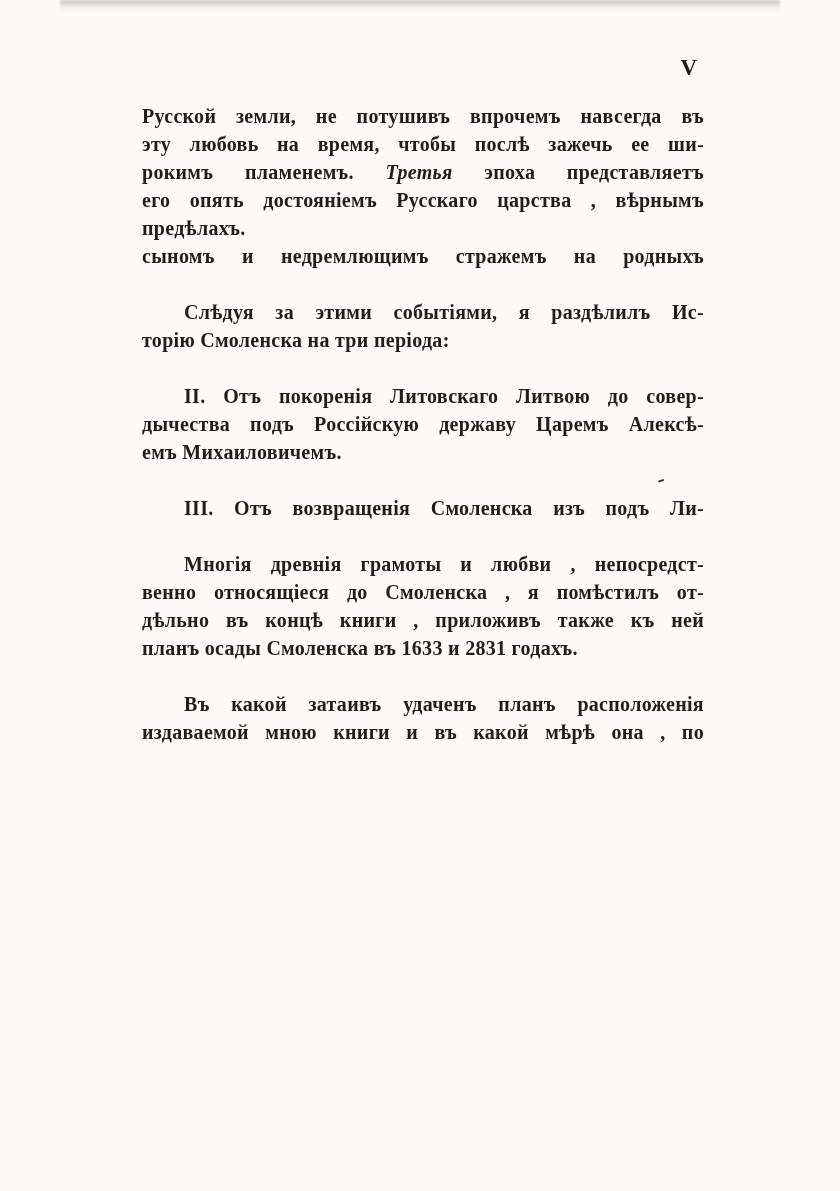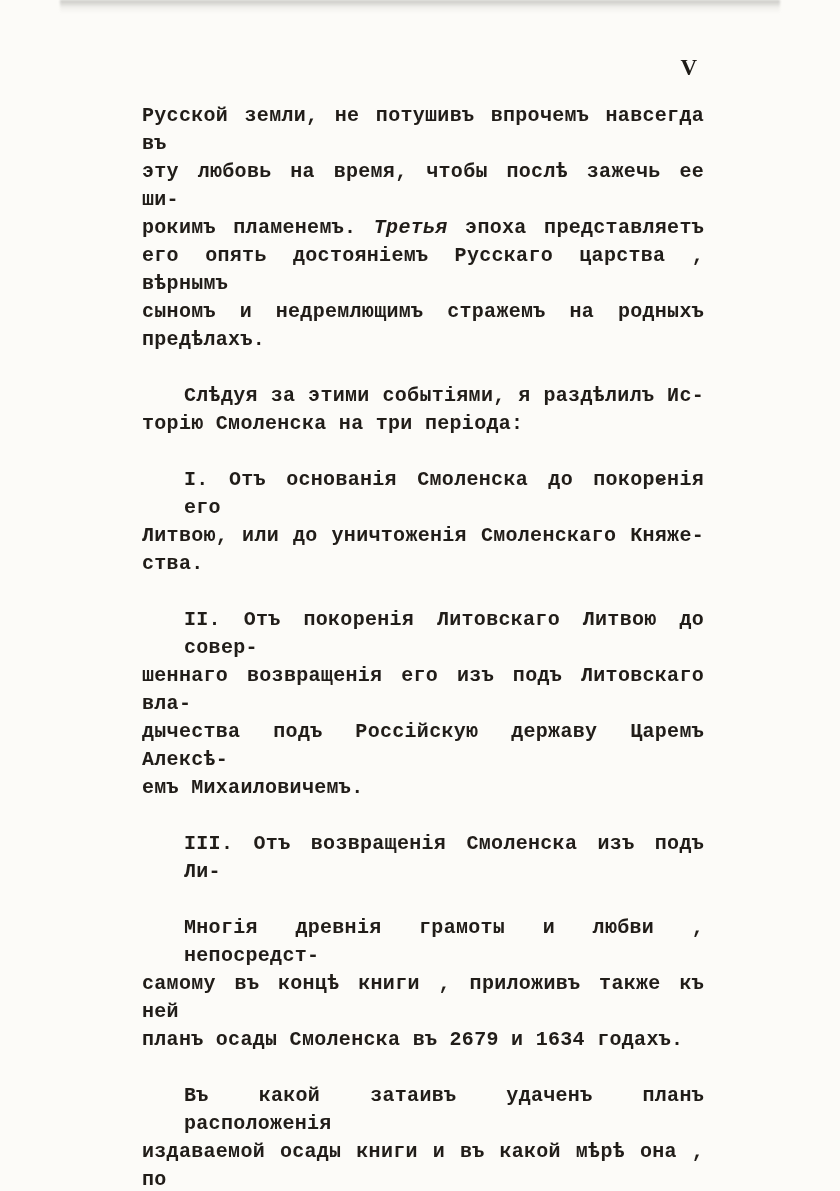--- a/index.html
+++ b/index.html
@@ -31,21 +31,21 @@
     letter-spacing: 1px;
     color: #1e1b17;
   }
   .text-block {
     position: absolute;
     left: 142px;
     top: 102px;
     width: 562px;
     color: #211d19;
   }
-  .paragraph { margin-bottom: 28px; font-family: Liberation Mono, monospace; }
+  .paragraph { margin-bottom: 28px; }
   .line {
     font-size: 20px;
     line-height: 28px;
     font-weight: 700;
     letter-spacing: 0.3px;
     text-align: justify;
     text-align-last: justify;
     white-space: normal;
   }
   .line.last {
@@ -69,45 +69,40 @@
 
 <div class="scan-page">
   <div class="scan-edge-top"></div>
   <div class="page-number">V</div>
   <div class="text-block">
       <div class="paragraph">
         <div class="line"><span>Русской земли, не потушивъ впрочемъ навсегда въ</span></div>
         <div class="line"><span>эту любовь на время,  чтобы послѣ зажечь ее ши-</span></div>
         <div class="line"><span>рокимъ пламенемъ. </span><span class="italic">Третья</span><span> эпоха представляетъ</span></div>
         <div class="line"><span>его опять достояніемъ Русскаго царства , вѣрнымъ</span></div>
+        <div class="line last"><span>предѣлахъ.</span></div>
         <div class="line"><span>сыномъ и недремлющимъ стражемъ на родныхъ</span></div>
-        <div class="line last"><span>предѣлахъ.</span></div>
       </div>
       <div class="paragraph">
         <div class="line indent"><span>Слѣдуя за этими событіями, я раздѣлилъ  Ис-</span></div>
         <div class="line last"><span>торію Смоленска на три періода:</span></div>
       </div>
       <div class="paragraph">
-        <div class="line indent"><span>I. Отъ  основанія  Смоленска  до покоренія его</span></div>
-        <div class="line"><span>Литвою,  или  до уничтоженія Смоленскаго Княже-</span></div>
-        <div class="line last"><span>ства.</span></div>
-      </div>
-      <div class="paragraph">
         <div class="line indent"><span>II. Отъ покоренія Литовскаго Литвою до совер-</span></div>
-        <div class="line"><span>шеннаго возвращенія его изъ подъ Литовскаго вла-</span></div>
         <div class="line"><span>дычества подъ Россійскую державу Царемъ Алексѣ-</span></div>
         <div class="line last"><span>емъ Михаиловичемъ.</span></div>
       </div>
       <div class="paragraph">
         <div class="line indent"><span>III. Отъ возвращенія Смоленска изъ подъ Ли-</span></div>
       </div>
       <div class="paragraph">
         <div class="line indent"><span>Многія древнія грамоты и любви , непосредст-</span></div>
-        <div class="line"><span>самому въ концѣ книги , приложивъ также къ  ней</span></div>
-        <div class="line last"><span>планъ осады Смоленска въ 2679 и 1634 годахъ.</span></div>
+        <div class="line"><span>венно относящіеся до Смоленска , я помѣстилъ от-</span></div>
+        <div class="line"><span>дѣльно въ концѣ книги , приложивъ также къ  ней</span></div>
+        <div class="line last"><span>планъ осады Смоленска въ 1633 и 2831 годахъ.</span></div>
       </div>
       <div class="paragraph">
         <div class="line indent"><span>Въ какой затаивъ удаченъ планъ расположенія</span></div>
-        <div class="line"><span>издаваемой осады книги и въ какой мѣрѣ она , по</span></div>
+        <div class="line"><span>издаваемой мною книги и въ какой мѣрѣ она , по</span></div>
       </div>
     </div>
   <div class="stray-mark">-</div>
 </div>
 
 </body></html>

